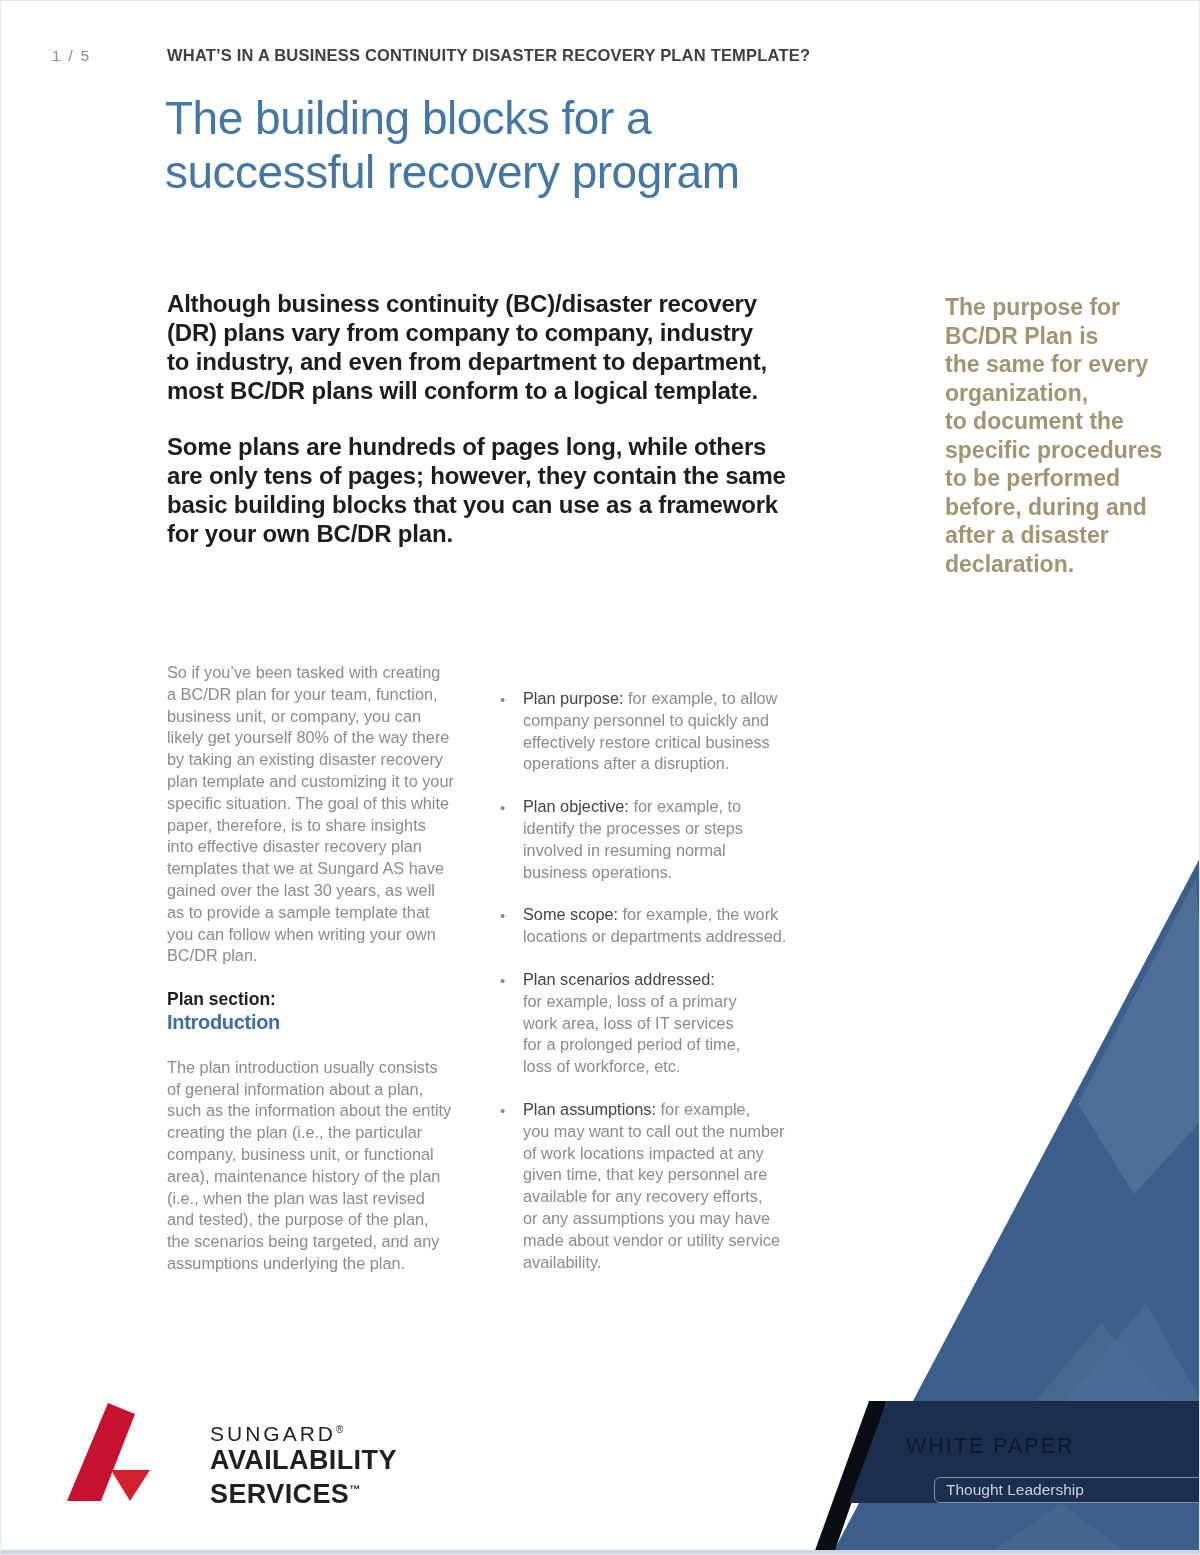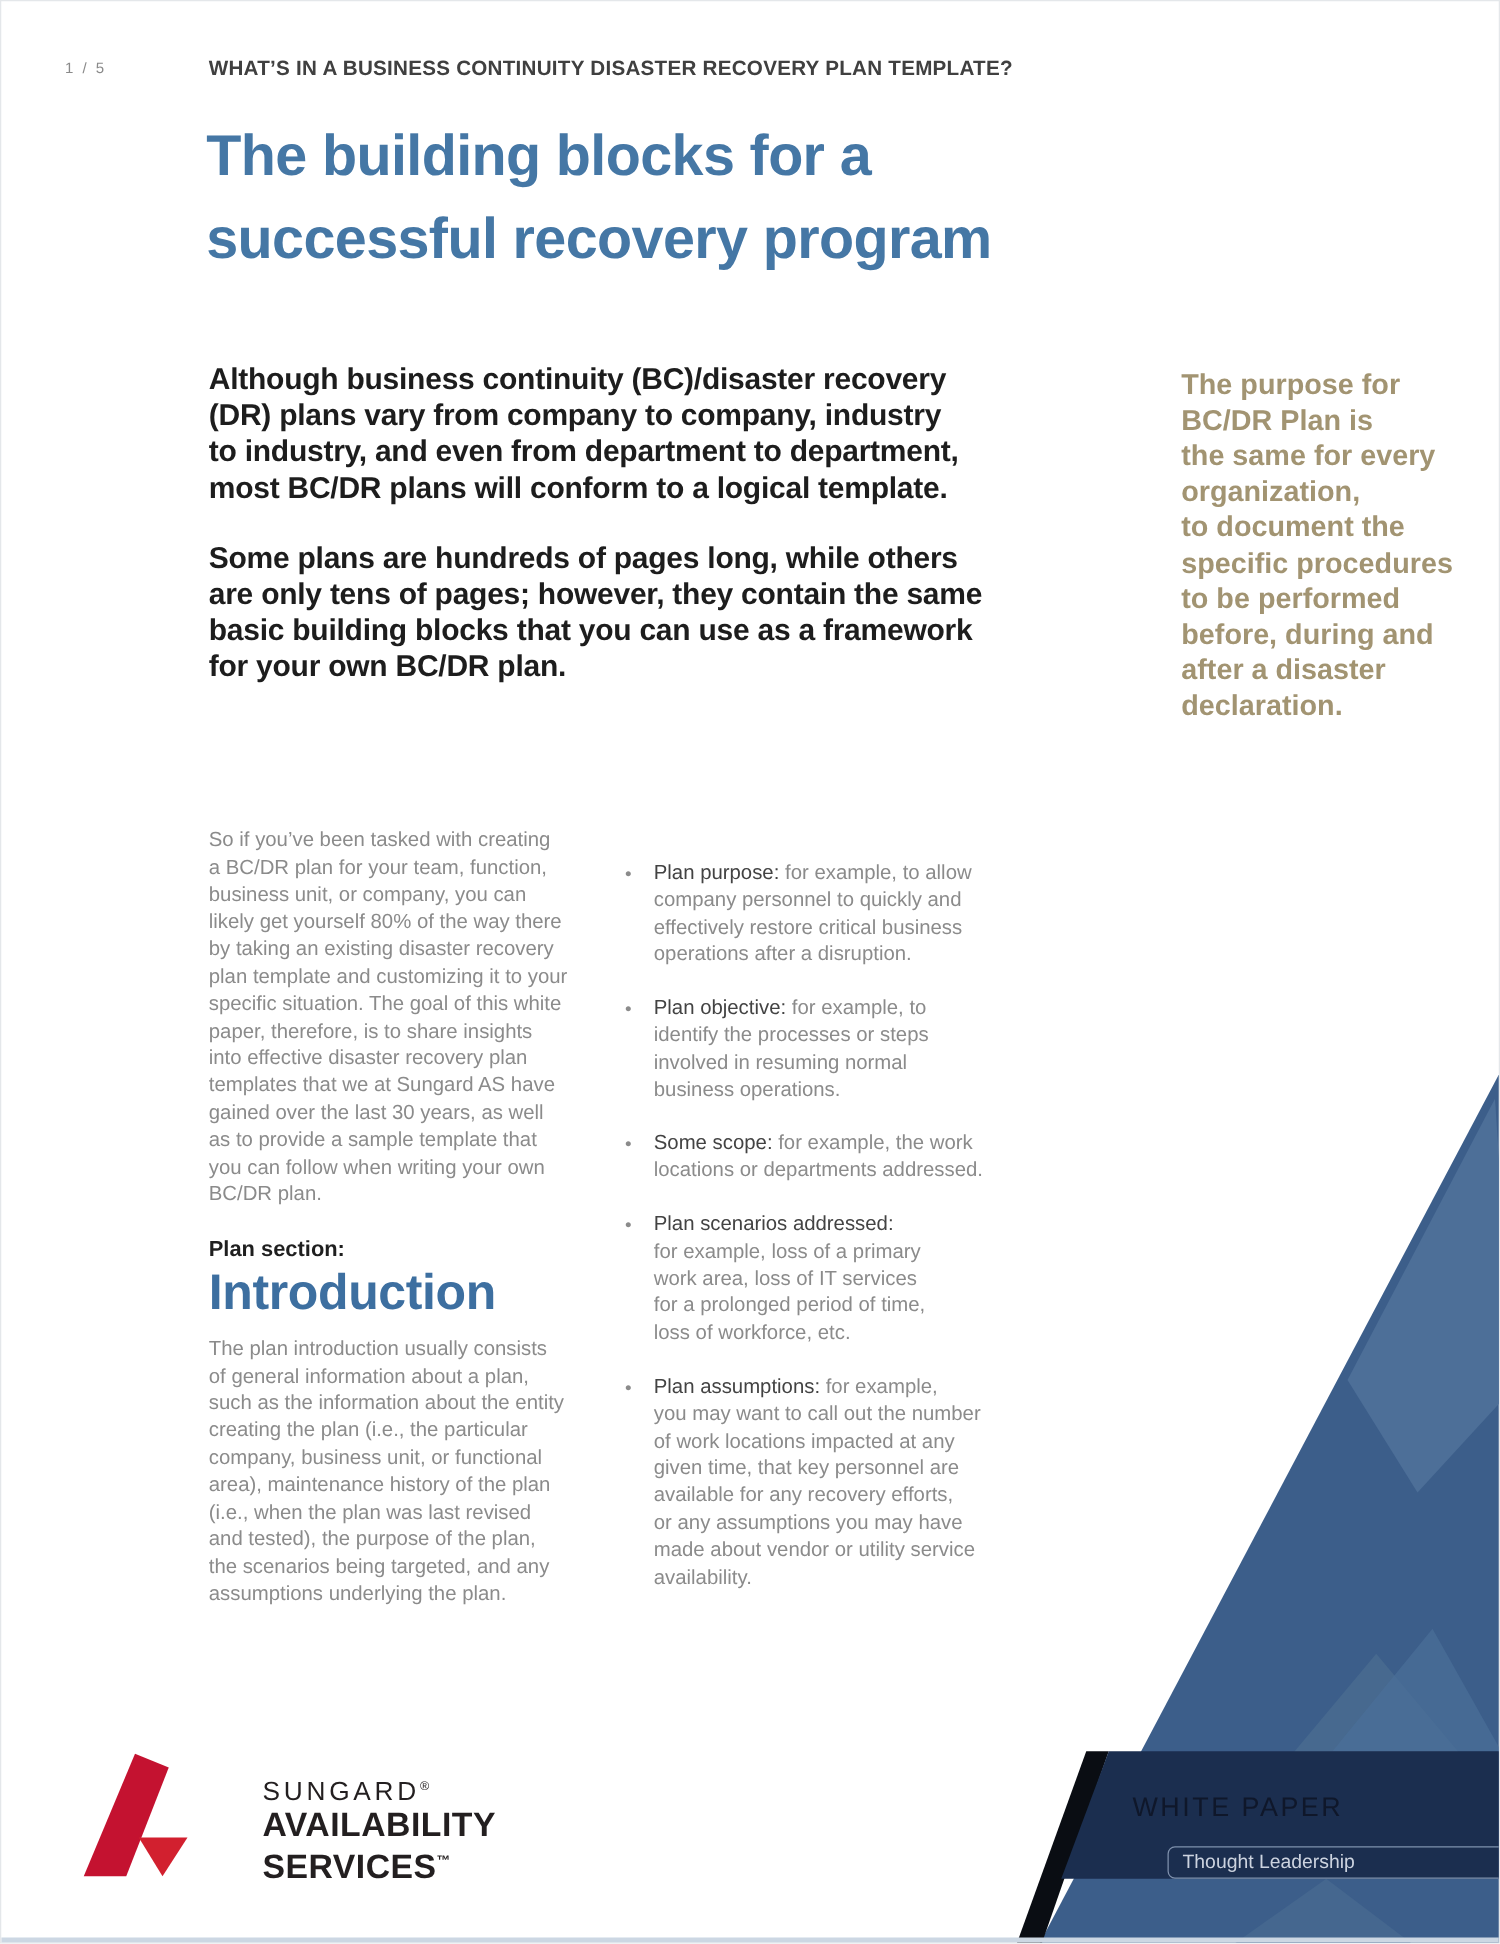--- a/index.html
+++ b/index.html
@@ -8,36 +8,36 @@
     width:1200px;height:1555px;
     background:#ffffff;
     font-family:"Liberation Sans", sans-serif;
     overflow:hidden;
     box-sizing:border-box;
     border:1px solid #e4e7ea;
   }
   .abs{position:absolute;}
   .pre{white-space:pre-line;}
 
-  .page-num{left:51px;top:46px;font-size:12px;color:#8a8a8a;letter-spacing:2px;}
+  .page-num{left:51px;top:46px;font-size:15px;color:#8a8a8a;letter-spacing:2px;}
   .doc-header{left:166px;top:45px;font-size:16.5px;font-weight:700;color:#404040;letter-spacing:0.2px;}
-  .page-title{left:164px;top:90px;font-size:46px;font-weight:700;color:#4577a5;line-height:66px;letter-spacing:-0.5px;}
+  .page-title{left:164px;top:90px;font-size:46px;font-weight:400;color:#4577a5;line-height:54px;letter-spacing:-0.5px;}
 
   .intro-block{left:166px;top:288px;width:680px;}
   .intro-p{font-size:24px;font-weight:700;color:#1d1d1d;line-height:29px;letter-spacing:-0.2px;margin:0;}
   .intro-p + .intro-p{margin-top:27px;}
 
   .pull-quote{left:944px;top:292px;width:250px;font-size:23px;font-weight:700;color:#a29472;line-height:28.5px;}
 
   .col{font-size:16.3px;color:#8b8b8b;line-height:21.8px;}
   .col-left{left:166px;top:661px;width:340px;}
   .col-right{left:499px;top:661px;width:340px;}
   .body-p{margin:0;}
   .plan-section-label{margin-top:22px;font-size:17.5px;font-weight:700;color:#1f1f1f;}
-  .section-heading{margin-top:13px;font-size:40px;font-weight:700;color:#3d6fa0;letter-spacing:-0.3px;}
+  .section-heading{margin-top:1px;font-size:20px;font-weight:700;color:#3d6fa0;letter-spacing:-0.3px;}
   .col-left .body-p.second{margin-top:23px;}
 
   .bullet-list{list-style:none;margin:26px 0 0 0;padding:0;}
   .bullet-list li{display:flex;margin:0 0 21px 0;}
   .dot{width:23px;flex:0 0 23px;color:#8b8b8b;font-size:15px;padding-top:1px;}
   .li-text{flex:1;}
   .li-text b{color:#434343;font-weight:400;}
 
   
   .logo-mark{left:62px;top:1398px;}

